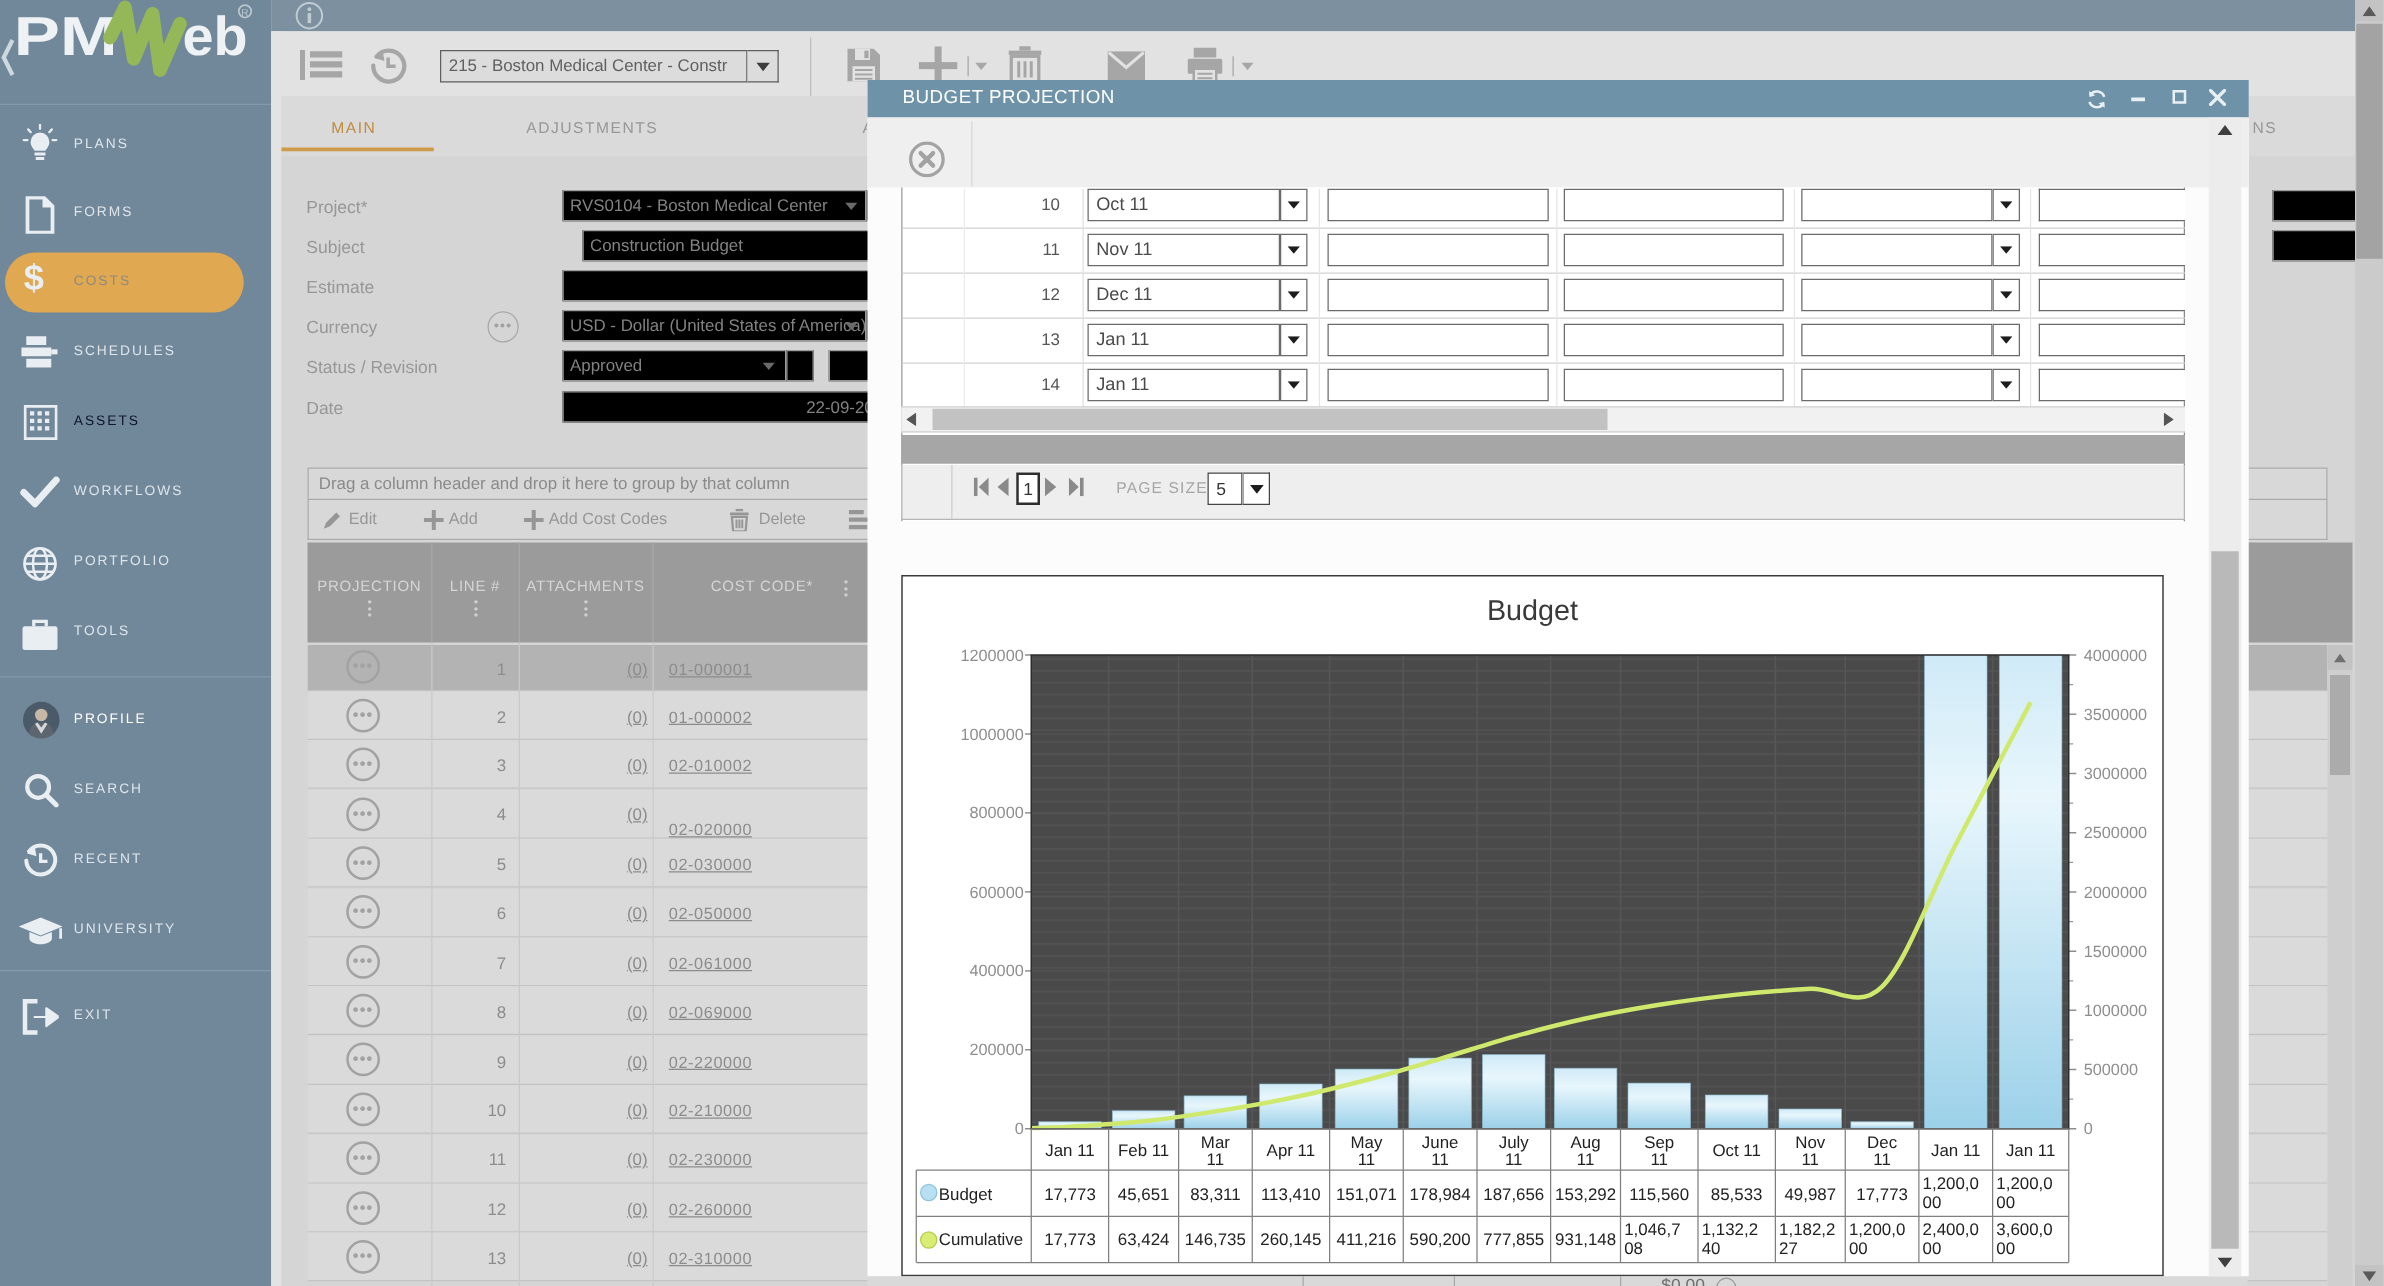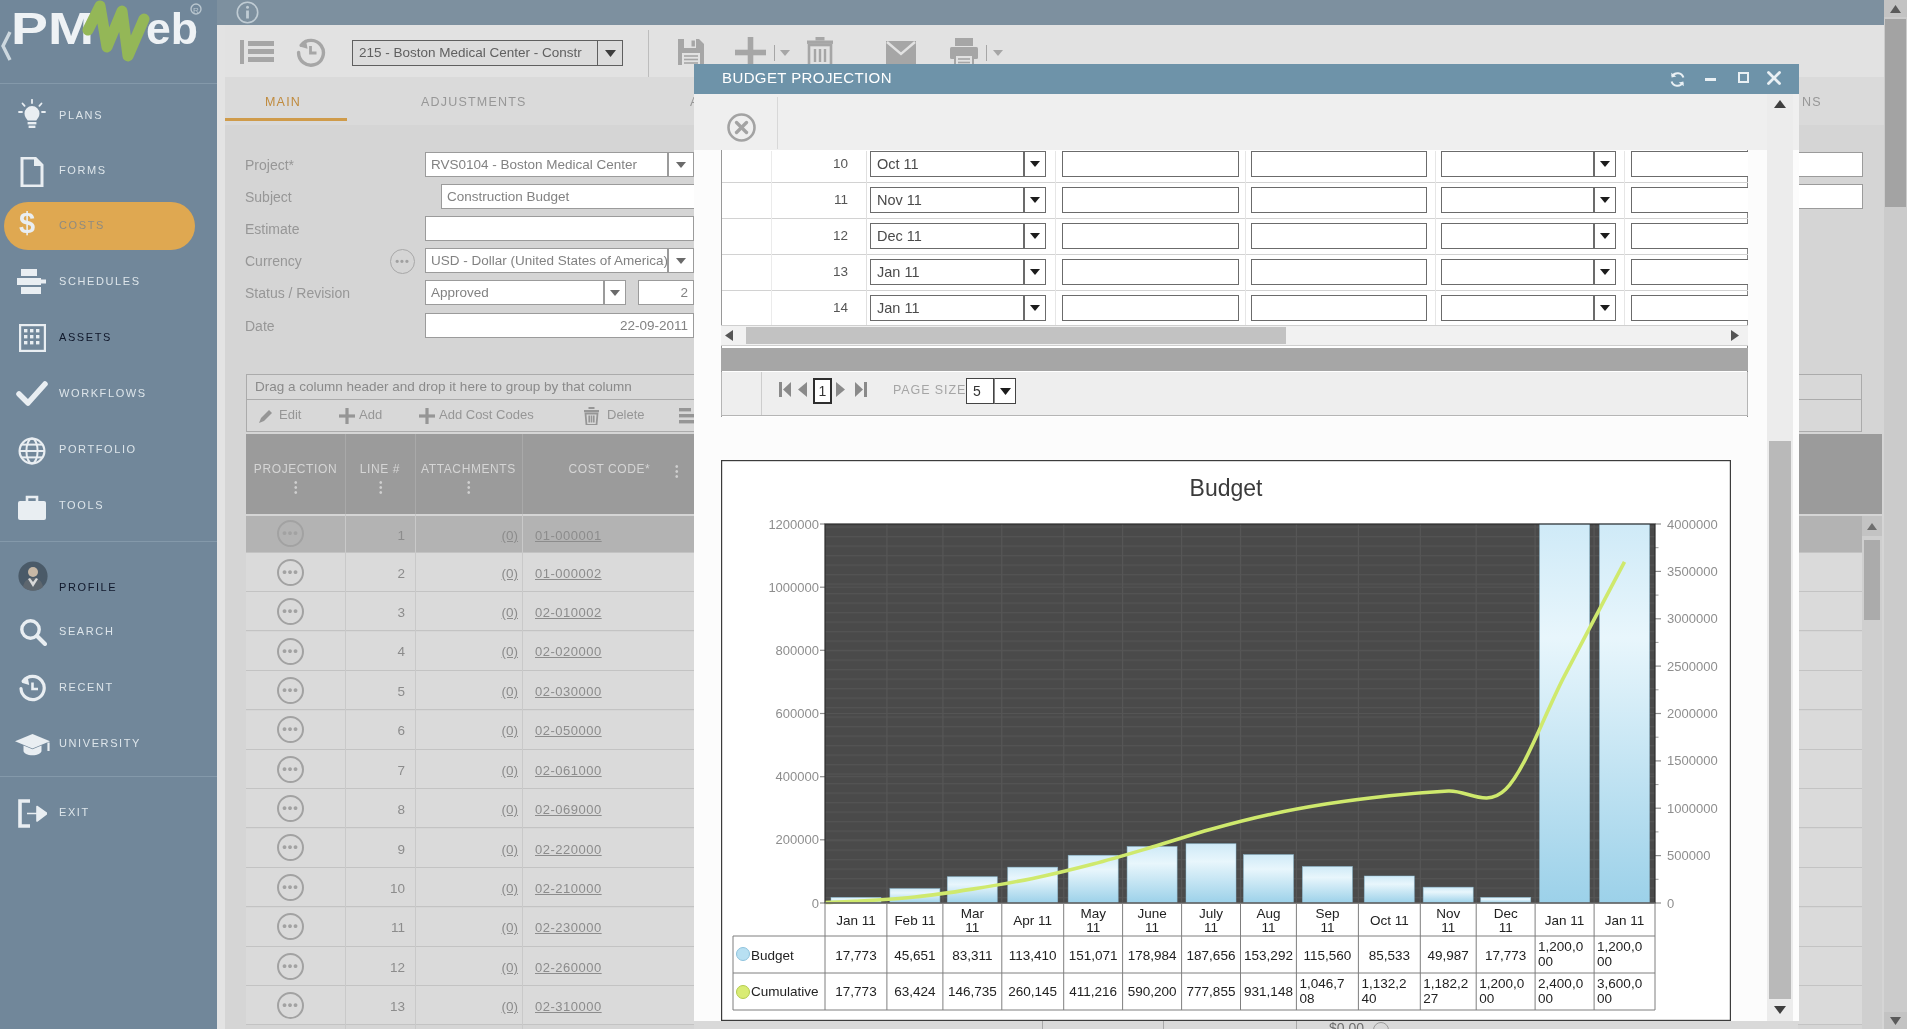--- a/index.html
+++ b/index.html
@@ -15,21 +15,21 @@
 #topbar { left:217px; top:0; width:1667px; height:25px; background:#7d909f; }
 #crumb { position:absolute; left:66px; top:3px; font-size:16px; color:#dfe5ea; letter-spacing:0.2px; }
 
 #toolbar { left:217px; top:25px; width:1667px; height:52px; background:#e2e2e2; }
 #tabsrow { left:217px; top:77px; width:1667px; height:48px; background:#dadada; }
 #pagebg { left:217px; top:125px; width:1667px; height:904px; background:#d5d5d5; }
 #leftgutter { left:217px; top:25px; width:8px; height:1004px; background:#e3e3e3; }
 .tab { position:absolute; top:18px; font-size:12.5px; letter-spacing:1.2px; color:#979797; }
 
 .flabel { position:absolute; left:28px; font-size:14px; color:#979797; }
-.ffield { position:absolute; background:#ffffff; border:1px solid #9b9b9b; font-size:13.5px; color:#828282; line-height:23px; padding:0 5px; white-space:nowrap; overflow:hidden; }
+.ffield { position:absolute; background:#000000; border:1px solid #9b9b9b; font-size:13.5px; color:#828282; line-height:23px; padding:0 5px; white-space:nowrap; overflow:hidden;margin-left:25px; }
 
 #dragbar { left:246px; top:374px; width:1616px; height:26px; background:#d8d8d8; border:1px solid #ababab; font-size:13.5px; color:#8a8a8a; line-height:24px; padding-left:8px; }
 #gtools { left:246px; top:400px; width:1616px; height:32px; background:#d8d8d8; border:1px solid #ababab; border-top:none; }
 .gtbtn { position:absolute; top:7px; font-size:13px; color:#969696; }
 #ghead { left:246px; top:434px; width:1636px; height:80px; background:#9b9b9b; }
 .ghcol { position:absolute; text-align:center; color:#d5d5d5; font-size:12px; letter-spacing:0.6px; top:28px; }
 .gdots { position:absolute; width:3px; color:#cfcfcf; font-size:10px; line-height:5px; }
 #grows { left:246px; top:514px; width:1616px; height:515px; overflow:hidden; }
 .grow { position:absolute; left:0; width:1616px; background:#dadada; border-bottom:1px solid #c3c3c3; }
 .dotbtn { position:absolute; left:278px; width:27px; height:27px; border:2px solid #a2a2a2; border-radius:50%; color:#a2a2a2; text-align:center; font-size:13px; letter-spacing:1px; line-height:21px; font-weight:bold; }
@@ -67,21 +67,21 @@
 <div class="sep" style="top:776px"></div>
 <div id="pill"></div>
 <div class="navlbl" style="top:109px;color:#dde5ea">PLANS</div>
 <div class="navlbl" style="top:164px;color:#dde5ea">FORMS</div>
 <div class="navlbl" style="top:219px;color:#8f8b80">COSTS</div>
 <div class="navlbl" style="top:275px;color:#dde5ea">SCHEDULES</div>
 <div class="navlbl" style="top:331px;color:#0f172a">ASSETS</div>
 <div class="navlbl" style="top:387px;color:#dde5ea">WORKFLOWS</div>
 <div class="navlbl" style="top:443px;color:#dde5ea">PORTFOLIO</div>
 <div class="navlbl" style="top:499px;color:#dde5ea">TOOLS</div>
-<div class="navlbl" style="top:581px;color:#0f172a">PROFILE</div>
+<div class="navlbl" style="top:569px;color:#ffffff">PROFILE</div>
 <div class="navlbl" style="top:625px;color:#dde5ea">SEARCH</div>
 <div class="navlbl" style="top:681px;color:#dde5ea">RECENT</div>
 <div class="navlbl" style="top:737px;color:#dde5ea">UNIVERSITY</div>
 <div class="navlbl" style="top:806px;color:#dde5ea">EXIT</div>
 
 <svg class="abs" style="left:16px;top:99px" width="32" height="34" viewBox="0 0 32 34">
  <path d="M16 7 a7.5 7.5 0 0 1 7.5 7.5 c0 3.2-2 5-3.2 7 h-8.6 c-1.2-2-3.2-3.8-3.2-7 A7.5 7.5 0 0 1 16 7z" fill="#e9eef2"></path>
  <rect x="11.6" y="23" width="8.8" height="2.4" fill="#e9eef2"></rect>
       <rect x="12.6" y="26.6" width="6.8" height="2.4" fill="#e9eef2"></rect>
  <g stroke="#e9eef2" stroke-width="1.8" stroke-linecap="round">
@@ -330,21 +330,21 @@
 <div class="ccode" style="top:52px">01-000002</div>
 <div class="grow" style="top:78px;height:39px;background:#dadada"></div>
 <div class="dotbtn" style="left:31px;top:84px">•••</div>
 <div class="lnum" style="top:91px">3</div>
 <div class="att" style="top:91px">(0)</div>
 <div class="ccode" style="top:91px">02-010002</div>
 <div class="grow" style="top:118px;height:39px;background:#dadada"></div>
 <div class="dotbtn" style="left:31px;top:124px">•••</div>
 <div class="lnum" style="top:130px">4</div>
 <div class="att" style="top:130px">(0)</div>
-<div class="ccode" style="top:130px">02-020000</div>
+<div class="ccode" style="top:142px">02-020000</div>
 <div class="grow" style="top:157px;height:39px;background:#dadada"></div>
 <div class="dotbtn" style="left:31px;top:163px">•••</div>
 <div class="lnum" style="top:170px">5</div>
 <div class="att" style="top:170px">(0)</div>
 <div class="ccode" style="top:170px">02-030000</div>
 <div class="grow" style="top:197px;height:39px;background:#dadada"></div>
 <div class="dotbtn" style="left:31px;top:202px">•••</div>
 <div class="lnum" style="top:209px">6</div>
 <div class="att" style="top:209px">(0)</div>
 <div class="ccode" style="top:209px">02-050000</div>

